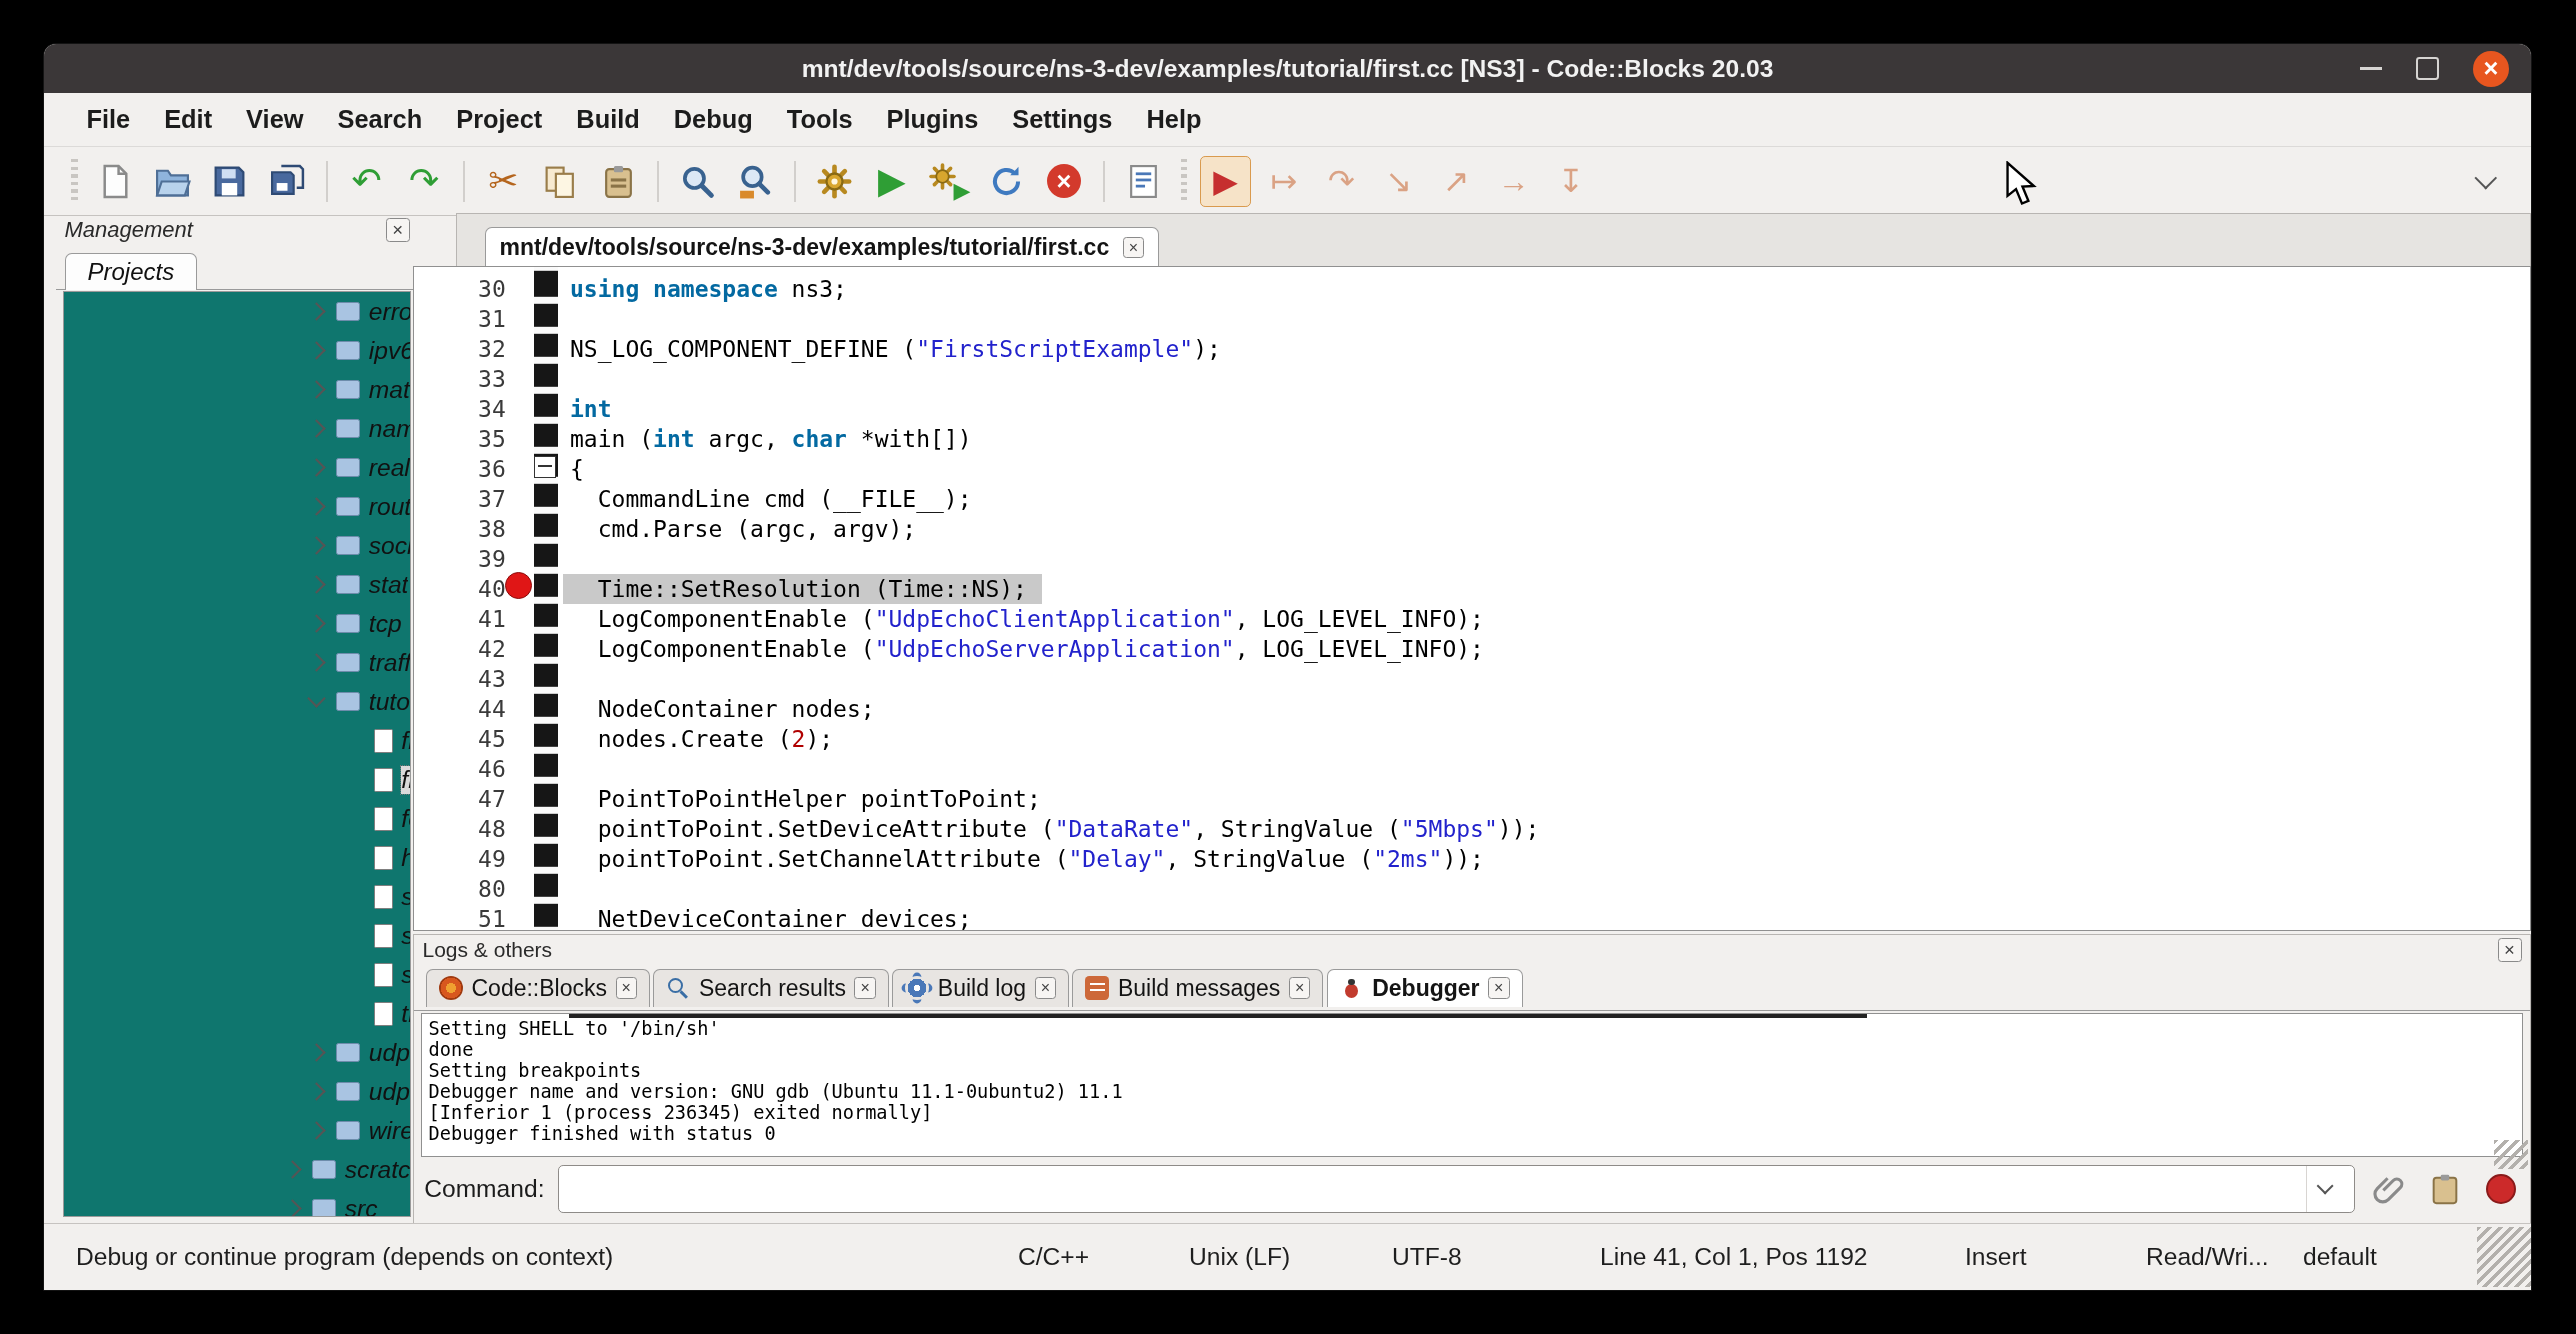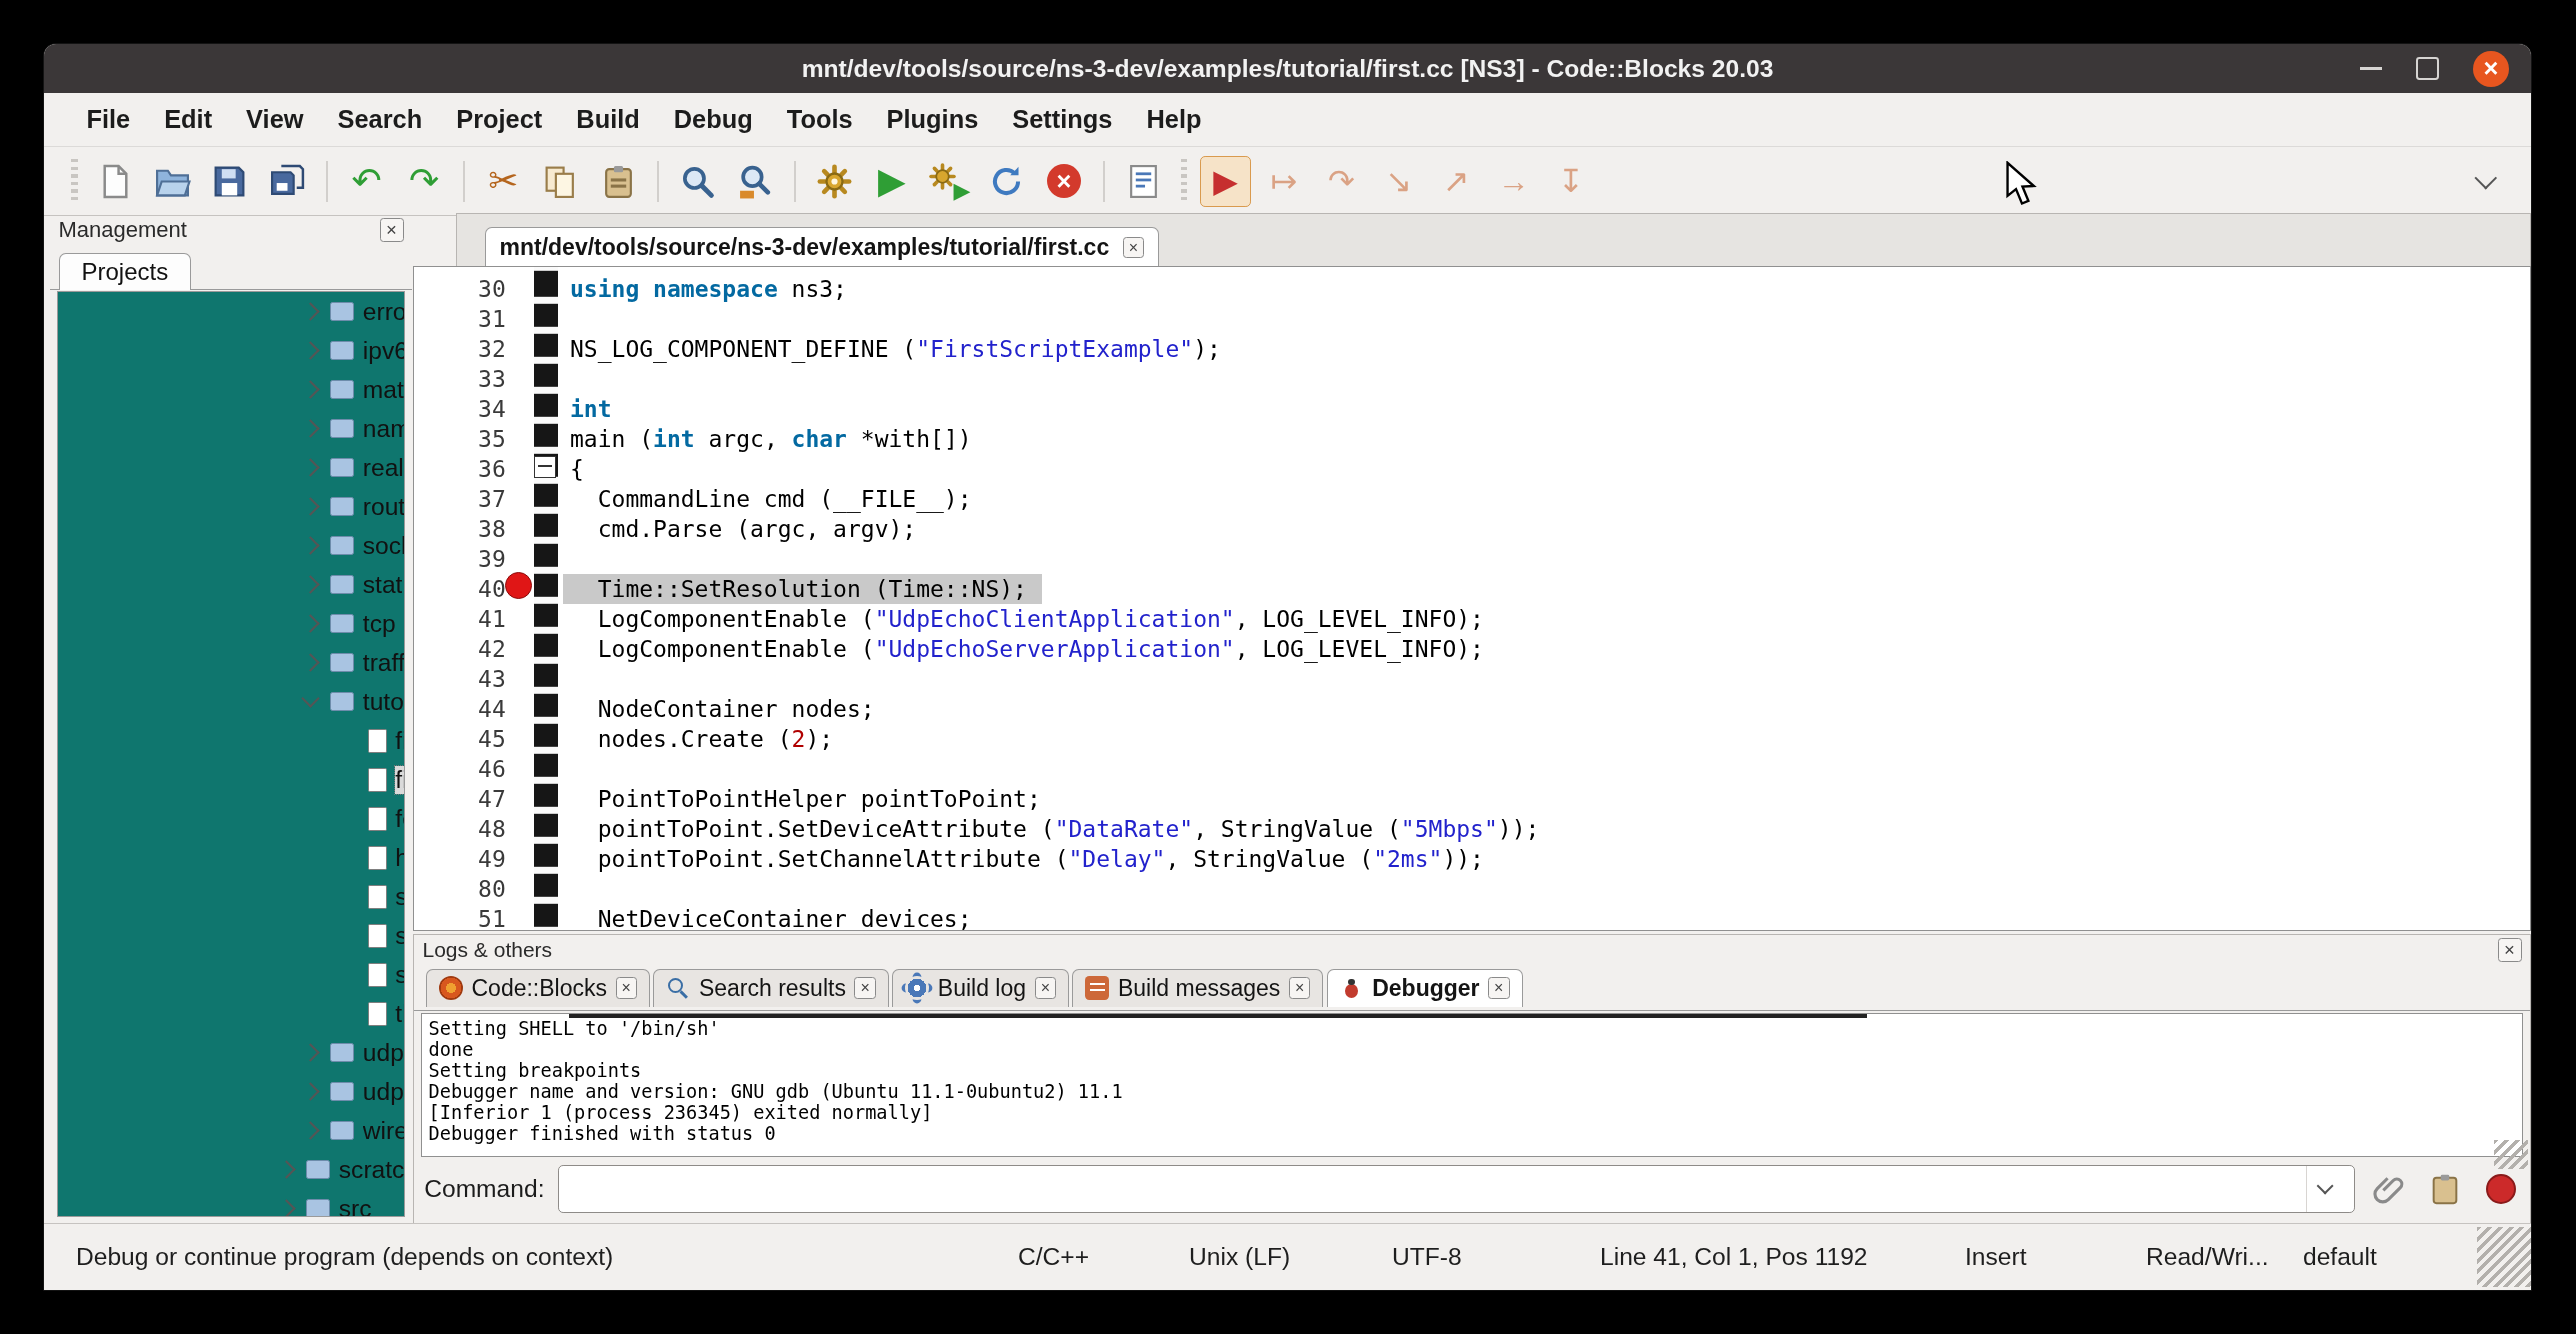--- a/index.html
+++ b/index.html
@@ -44,21 +44,21 @@
   .dbg-group{display:flex;align-items:center;}
   .dbg{font-size:32px;color:#c4571d;cursor:default;}
   .dbg.first{color:#c62f2f;}
   .dbg.dis{opacity:.5;}
   .dbg.hover{background:#f6e3c8;border:0.8px solid #d99a4e;}
   .toolbar-overflow{margin-left:auto;margin-right:24px;width:42px;height:42px;display:flex;
                     align-items:center;justify-content:center;}
   
   .main{position:absolute;left:0;top:169px;right:0;bottom:66px;}
   
-  .mgmt{position:absolute;left:6px;top:0;width:362px;height:100%;}
+  .mgmt{position:absolute;left:12px;top:0;width:362px;height:100%;font-style:italic;}
   .mgmt-header{height:34px;display:flex;align-items:center;justify-content:space-between;
                padding:0 8.5px;font-size:22px;color:#2a2a2a;}
   .xbox{width:22px;height:22px;border:0.8px solid #8a8a8a;border-radius:3.4px;display:inline-flex;
         align-items:center;justify-content:center;font-size:18.6px;color:#444;background:#f7f5f3;flex:none;}
   .mgmt-tabs{height:42px;padding-left:8.5px;border-bottom:0.8px solid #9a9a9a;}
   .mgmt-tab{display:inline-flex;align-items:center;height:36px;margin-top:6px;padding:0 22px;
             background:#fdfdfd;border:0.8px solid #9a9a9a;border-bottom:none;border-radius:6.8px 6.8px 0 0;
             font-size:24px;color:#111;}
   .treebox{position:absolute;left:6.8px;right:6.8px;top:78px;bottom:6.8px;background:#0f766e;
            border:0.8px solid #9a9a9a;overflow:hidden;}

